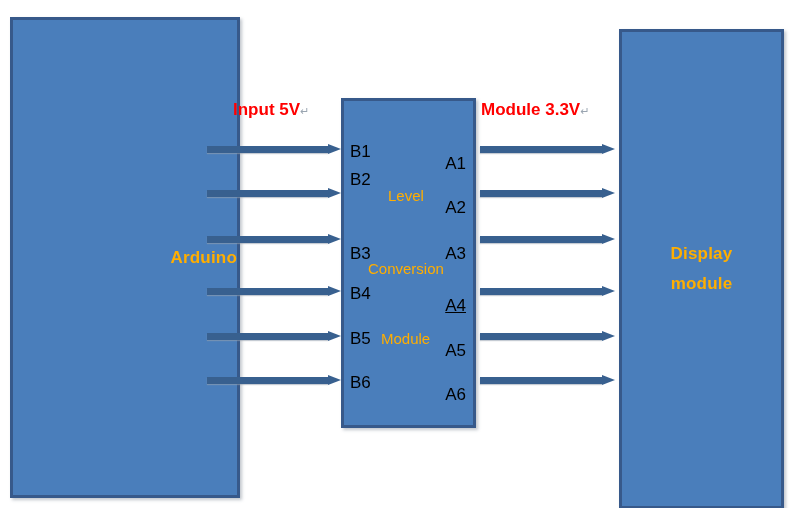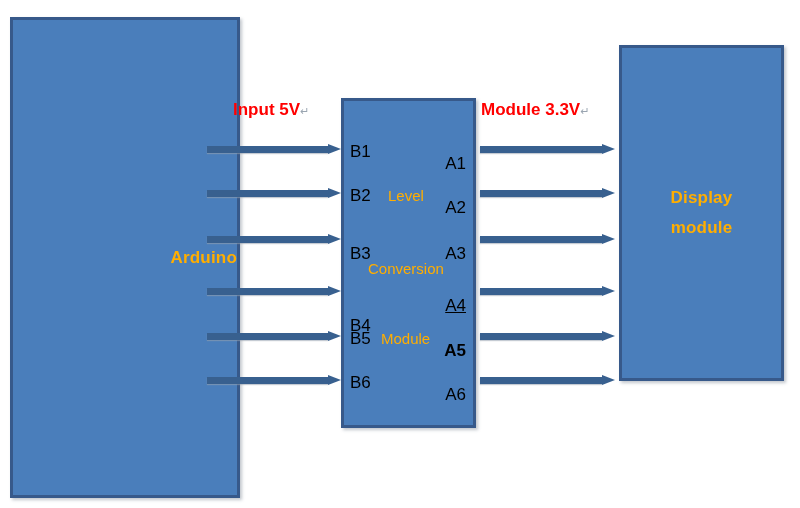--- a/index.html
+++ b/index.html
@@ -41,23 +41,23 @@
 
   #arduino-block {
     left: 10px;
     top: 17px;
     width: 230px;
     height: 481px;
     justify-content: flex-end;
   }
   #display-block {
     left: 619px;
-    top: 45px;
+    top: 29px;
     width: 165px;
-    height: 336px;
+    height: 480px;
   }
 
   
   #module-block {
     left: 341px;
     top: 98px;
     width: 135px;
     height: 330px;
     display: block;
   }
@@ -156,31 +156,31 @@
     <div class="head"></div>
   </div>
   <div class="arrow" style="left:207px; top:375px; width:134px;">
     <div class="shaft" style="width:121px;"></div>
     <div class="head"></div>
   </div>
 
   <div class="block" id="module-block">
 
     <span class="pin pin-b" style="top:42px;">B1</span>
-    <span class="pin pin-b" style="top:86px;">B2</span>
+    <span class="pin pin-b" style="top:70px;">B2</span>
     <span class="pin pin-b" style="top:144px;">B3</span>
-    <span class="pin pin-b" style="top:184px;margin-top:32px;">B4</span>
+    <span class="pin pin-b" style="top:184px;">B4</span>
     <span class="pin pin-b" style="top:229px;">B5</span>
     <span class="pin pin-b" style="top:273px;">B6</span>
 
     <span class="pin pin-a" style="top:42px;">A1</span>
     <span class="pin pin-a" style="top:86px;">A2</span>
     <span class="pin pin-a" style="top:132px;">A3</span>
     <span class="pin pin-a" style="top:184px;text-decoration:underline;">A4</span>
-    <span class="pin pin-a" style="top:229px;font-weight:bold;">A5</span>
+    <span class="pin pin-a" style="top:229px;">A5</span>
     <span class="pin pin-a" style="top:273px;">A6</span>
 
     <span class="module-word" style="left:44px; top:87px;">Level</span>
     <span class="module-word" style="left:24px; top:160px;">Conversion</span>
     <span class="module-word" style="left:37px; top:230px;">Module</span>
   </div>
 
   <div class="caption" style="left:481px; top:100px;">
     <span>Module 3.3V</span><span class="pilcrow">↵</span>
   </div>

